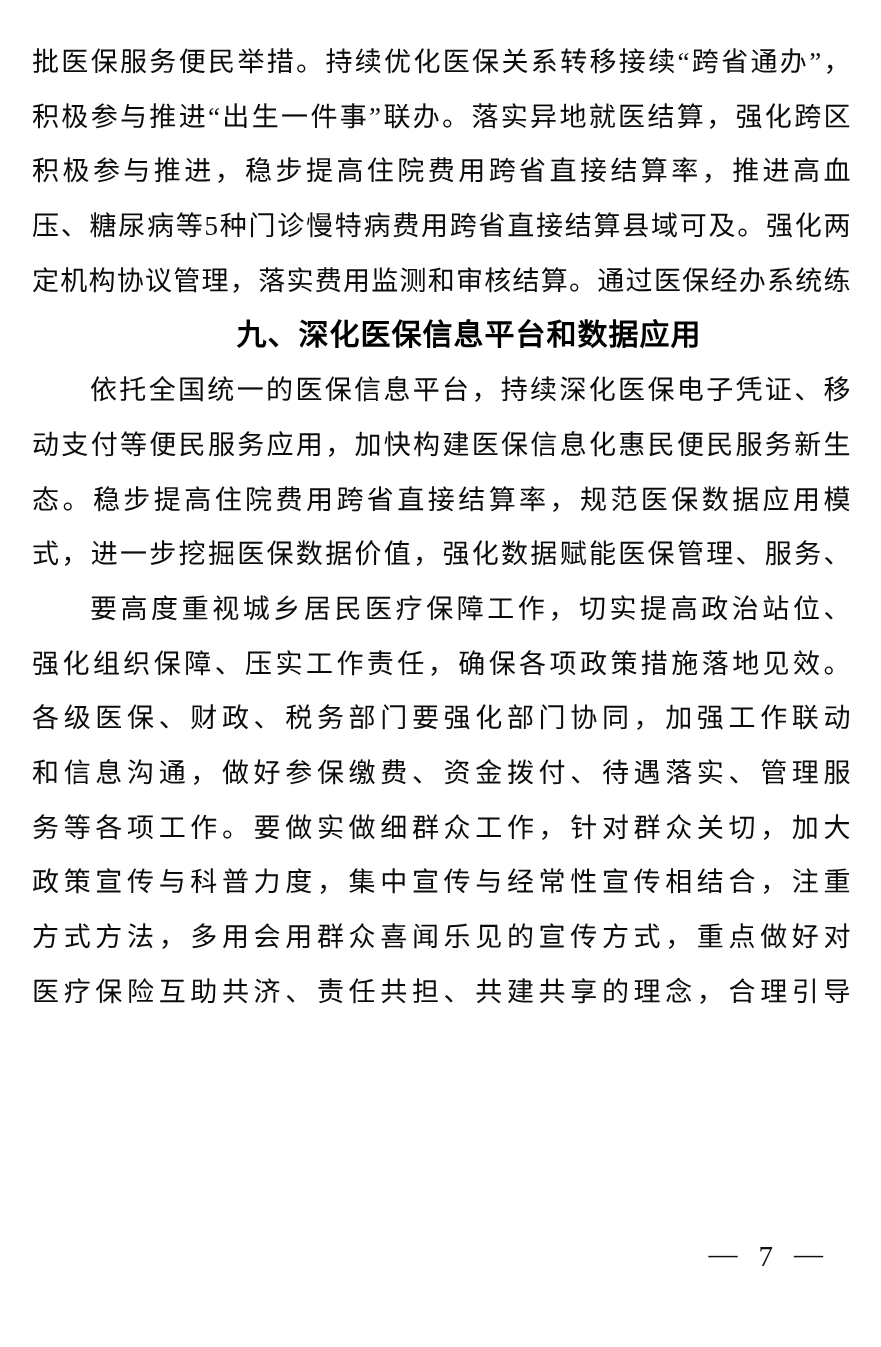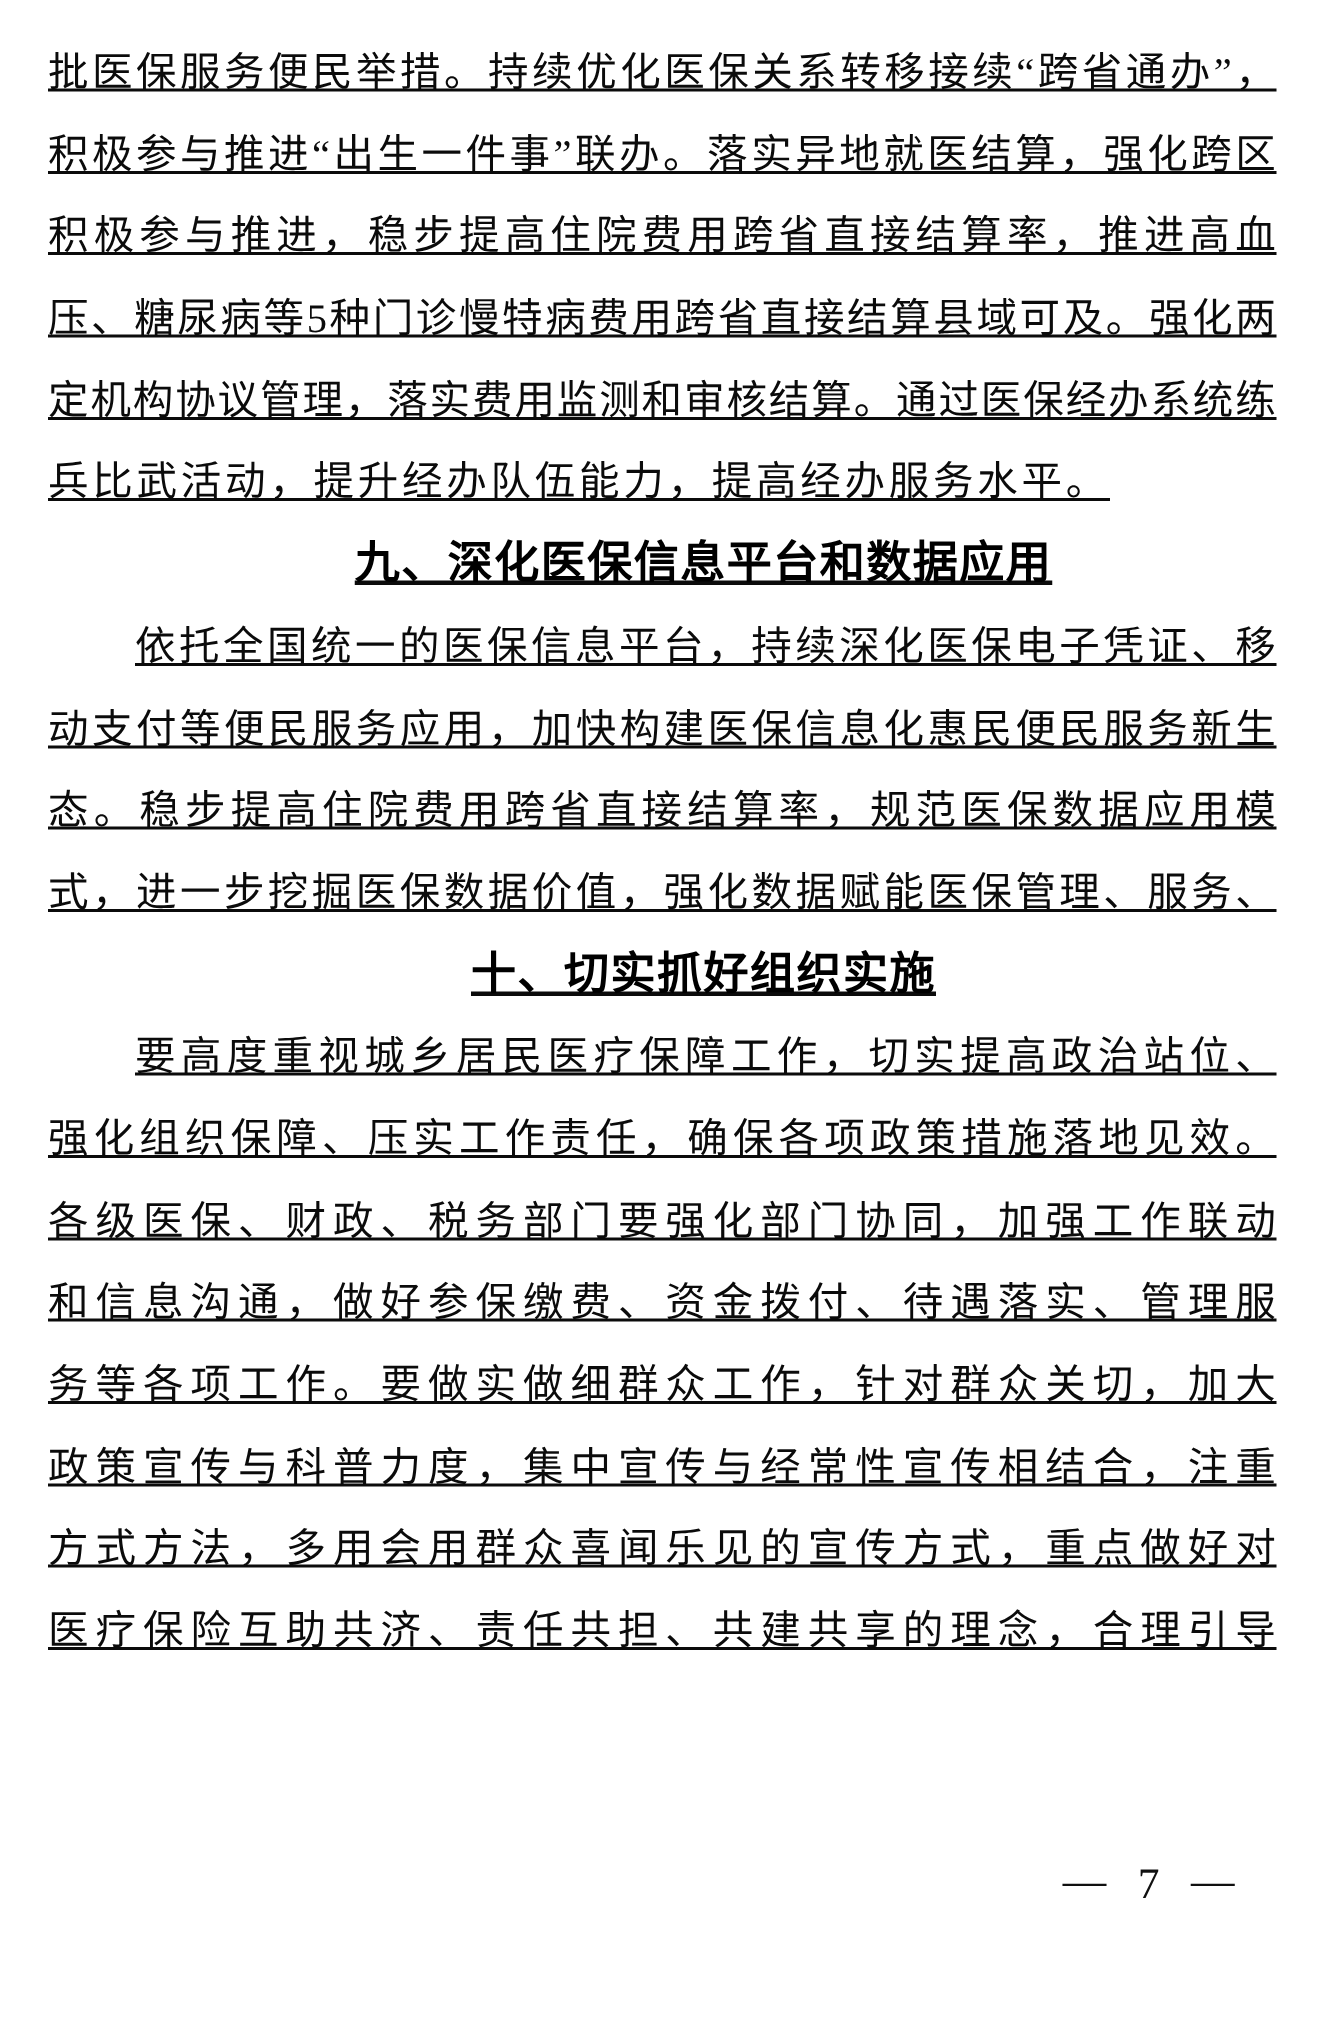--- a/index.html
+++ b/index.html
@@ -9,22 +9,21 @@
     height: 1347px;
     background: #ffffff;
     overflow: hidden;
     font-family: "Liberation Serif", "DejaVu Serif", serif;
     color: #0b0b0b;
   }
   .text-block {
     position: absolute;
     left: 32px;
     right: 30px;
-    top: 21px;
-    text-decoration: underline;
+    top: 35px;
   }
   .line {
     height: 54.7px;
     line-height: 54.7px;
     font-size: 27px;
     letter-spacing: 0.5px;
   }
   
   .j {
     text-align: justify;
@@ -72,27 +71,25 @@
 <body>
 
 <div class="page">
 
   <div class="text-block">
     <div class="line j">批医保服务便民举措。持续优化医保关系转移接续“跨省通办”，</div>
     <div class="line j">积极参与推进“出生一件事”联办。落实异地就医结算，强化跨区</div>
     <div class="line j">积极参与推进，稳步提高住院费用跨省直接结算率，推进高血</div>
     <div class="line j">压、糖尿病等5种门诊慢特病费用跨省直接结算县域可及。强化两</div>
     <div class="line j">定机构协议管理，落实费用监测和审核结算。通过医保经办系统练</div>
-    <div class="line end">兵比武活动，提升经办队伍能力，提高经办服务水平。</div>
     <div class="line h">九、深化医保信息平台和数据应用</div>
     <div class="line jp">依托全国统一的医保信息平台，持续深化医保电子凭证、移</div>
     <div class="line j">动支付等便民服务应用，加快构建医保信息化惠民便民服务新生</div>
     <div class="line j">态。稳步提高住院费用跨省直接结算率，规范医保数据应用模</div>
     <div class="line j">式，进一步挖掘医保数据价值，强化数据赋能医保管理、服务、</div>
-    <div class="line h">十、切实抓好组织实施</div>
     <div class="line jp">要高度重视城乡居民医疗保障工作，切实提高政治站位、</div>
     <div class="line j">强化组织保障、压实工作责任，确保各项政策措施落地见效。</div>
     <div class="line j">各级医保、财政、税务部门要强化部门协同，加强工作联动</div>
     <div class="line j">和信息沟通，做好参保缴费、资金拨付、待遇落实、管理服</div>
     <div class="line j">务等各项工作。要做实做细群众工作，针对群众关切，加大</div>
     <div class="line j">政策宣传与科普力度，集中宣传与经常性宣传相结合，注重</div>
     <div class="line j">方式方法，多用会用群众喜闻乐见的宣传方式，重点做好对</div>
     <div class="line j">医疗保险互助共济、责任共担、共建共享的理念，合理引导</div>
   </div>
 

